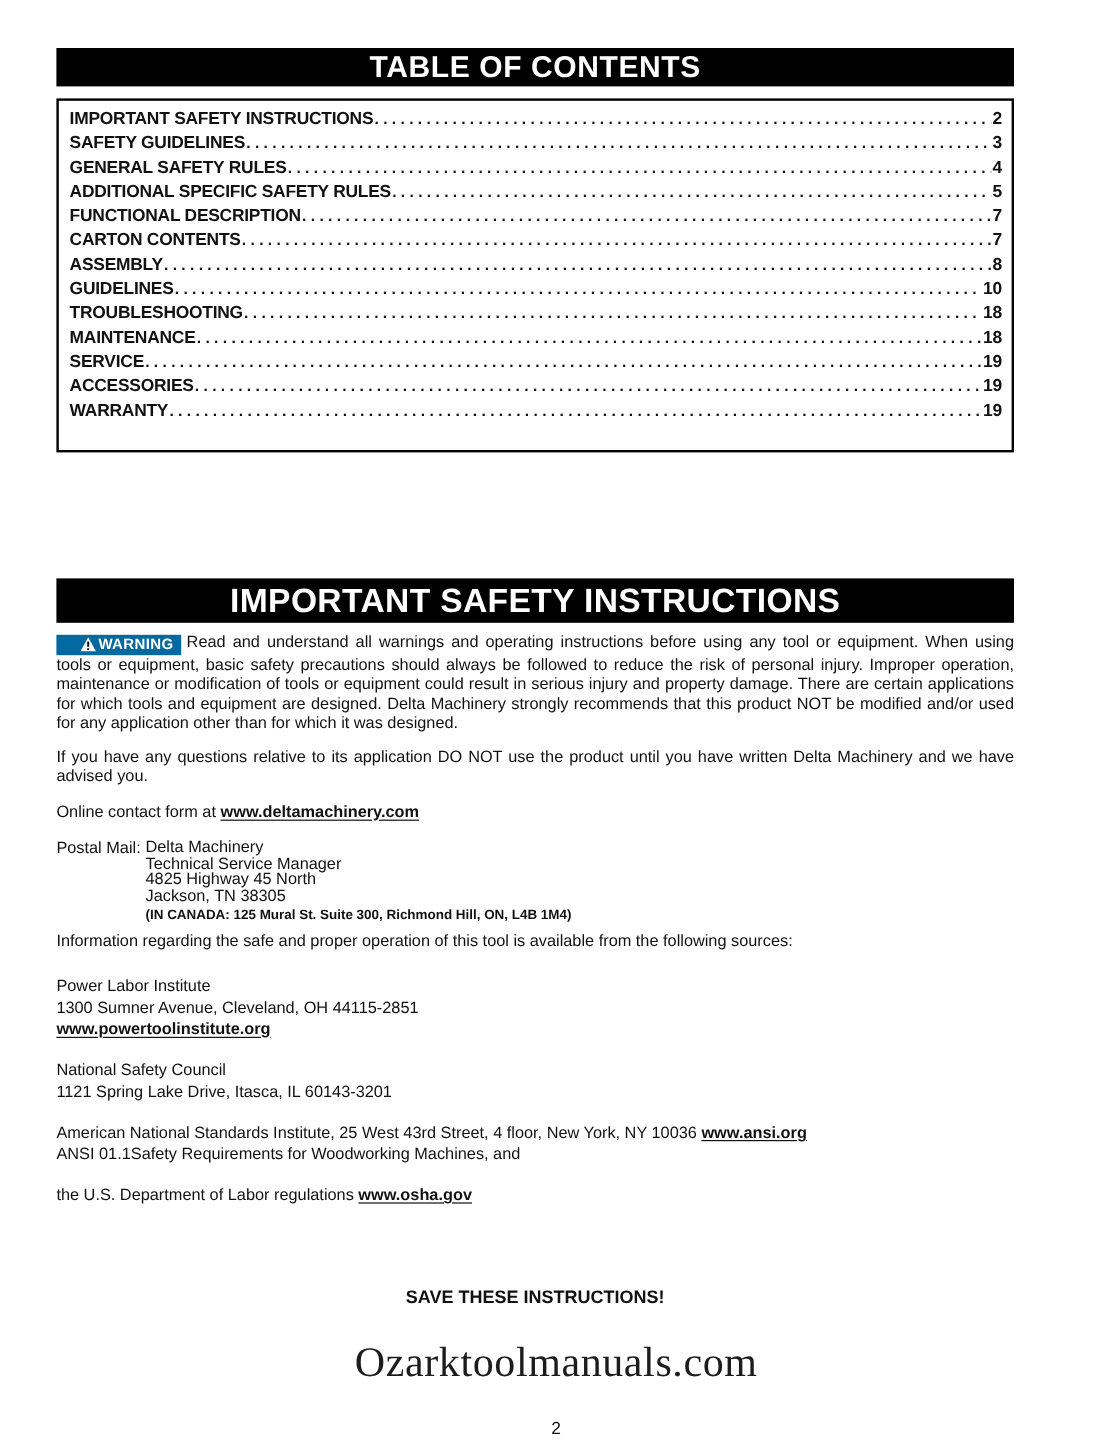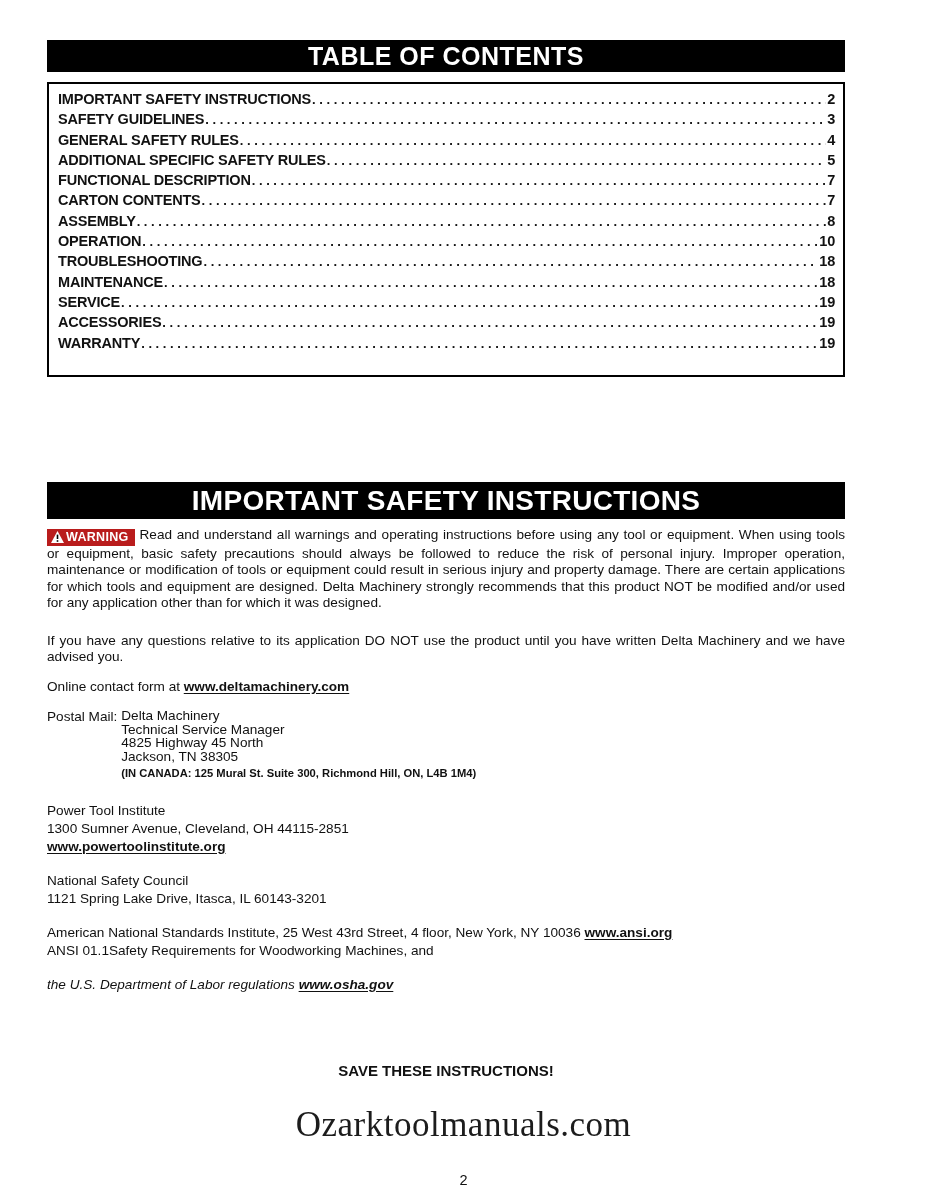--- a/index.html
+++ b/index.html
@@ -70,33 +70,33 @@
   .content {
     margin-left: 47px;
     width: 798px;
     font-size: 13.6px;
     line-height: 16.3px;
   }
   .para { text-align: justify; }
   .warning-para { margin-top: 8px; }
   .badge {
     display: inline-block;
-    background: #b91c1c;
+    background: #0369a1;
     color: #ffffff;
     font-weight: bold;
     font-size: 12.5px;
     line-height: 15px;
-    padding: 1px 6px 1px 4px;
+    padding: 1px 6px 1px 20px;
     margin-right: 5px;
     vertical-align: -2px;
     letter-spacing: 0.3px;
     white-space: nowrap;
   }
   .badge svg { vertical-align: -2px; margin-right: 2px; }
-  .questions-para { margin-top: 22px; }
+  .questions-para { margin-top: 12px; }
   .online-line { margin-top: 13px; }
   a.doclink, .doclink {
     color: #111111;
     font-weight: bold;
     text-decoration: underline;
     text-underline-offset: 2px;
     cursor: pointer;
   }
   .postal-block { margin-top: 14px; display: flex; }
   .postal-label { white-space: nowrap; margin-right: 4px; }
@@ -104,21 +104,21 @@
   .canada-line {
     font-weight: bold;
     font-size: 11.2px;
     margin-top: 4px;
     line-height: 13px;
   }
   .info-line { margin-top: 5px; }
   .source-block { margin-top: 21px; line-height: 18px; }
   .source-block.nsc { margin-top: 16px; }
   .ansi-block { margin-top: 16px; line-height: 18px; }
-  .osha-line { margin-top: 17px; font-style: italic; }
+  .osha-line { margin-top: 17px; }
 
   
   .save-line {
     margin-top: 70px;
     text-align: center;
     font-weight: bold;
     font-size: 15px;
   }
   .watermark {
     margin-top: 26px;
@@ -173,21 +173,21 @@
       <span class="toc-label">CARTON CONTENTS</span>
       <span class="toc-dots"></span>
       <span class="toc-page">7</span>
     </div>
     <div class="toc-row">
       <span class="toc-label">ASSEMBLY</span>
       <span class="toc-dots"></span>
       <span class="toc-page">8</span>
     </div>
     <div class="toc-row">
-      <span class="toc-label">OPERATION</span>
+      <span class="toc-label">GUIDELINES</span>
       <span class="toc-dots"></span>
       <span class="toc-page">10</span>
     </div>
     <div class="toc-row">
       <span class="toc-label">TROUBLESHOOTING</span>
       <span class="toc-dots"></span>
       <span class="toc-page">18</span>
     </div>
     <div class="toc-row">
       <span class="toc-label">MAINTENANCE</span>
@@ -231,23 +231,24 @@
       <span class="postal-label">Postal Mail:</span>
       <div class="postal-address">
         <div>Delta Machinery</div>
         <div>Technical Service Manager</div>
         <div>4825 Highway 45 North</div>
         <div>Jackson, TN 38305</div>
         <div class="canada-line">(IN CANADA: 125 Mural St. Suite 300, Richmond Hill, ON, L4B 1M4)</div>
       </div>
     </div>
 
+    <p class="info-line">Information regarding the safe and proper operation of this tool is available from the following sources:</p>
 
     <div class="source-block">
-      <div>Power Tool Institute</div>
+      <div>Power Labor Institute</div>
       <div>1300 Sumner Avenue, Cleveland, OH 44115-2851</div>
       <div><span class="doclink">www.powertoolinstitute.org</span></div>
     </div>
 
     <div class="source-block nsc">
       <div>National Safety Council</div>
       <div>1121 Spring Lake Drive, Itasca, IL 60143-3201</div>
     </div>
 
     <div class="ansi-block">

